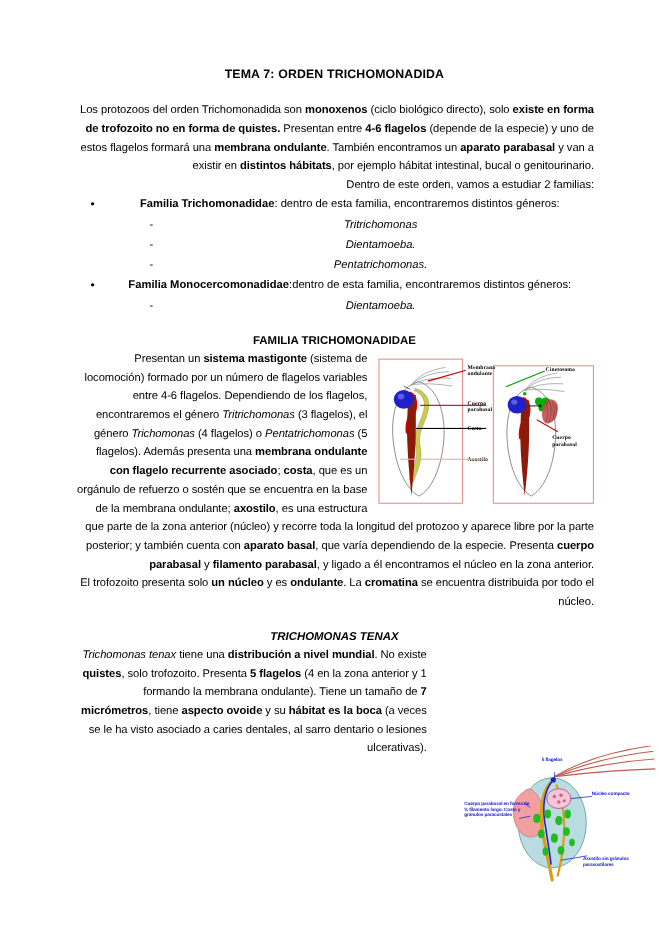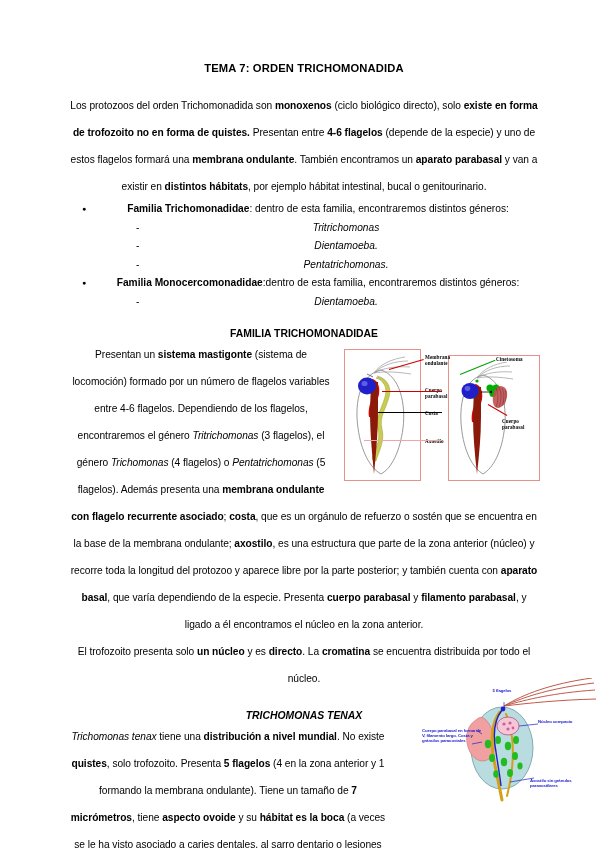--- a/index.html
+++ b/index.html
@@ -24,23 +24,23 @@
   }
   .doc-title {
     text-align: center;
     font-weight: bold;
     font-size: 11.2px;
     letter-spacing: 0.15px;
     margin: 0 0 18px 0;
   }
   p.para {
     font-size: 10.2px;
-    line-height: 27px;
-    margin: 0;
-    text-align: center;
+    line-height: 17px;
+    margin: 0;
+    text-align: right;
     letter-spacing: -0.05px;
   }
   b { font-weight: bold; }
   i { }
 
   ul.bullets {
     list-style: none;
     margin: 0;
     padding: 0;
     text-align: center;
@@ -155,20 +155,21 @@
 </style>
 </head>
 <body>
 
 <div class="page">
 
   <div class="doc-title">TEMA 7: ORDEN TRICHOMONADIDA</div>
 
   <p class="para"><span>Los protozoos del orden Trichomonadida son </span><b>monoxenos</b><span> (ciclo biológico directo), solo </span><b>existe en forma de trofozoito no en forma de quistes.</b><span> Presentan entre </span><b>4-6 flagelos</b><span> (depende de la especie) y uno de estos flagelos formará una </span><b>membrana ondulante</b><span>. También encontramos un </span><b>aparato parabasal</b><span> y van a existir en </span><b>distintos hábitats</b><span>, por ejemplo hábitat intestinal, bucal o genitourinario.</span></p>
 
+  <p class="para">Dentro de este orden, vamos a estudiar 2 familias:</p>
 
   <ul class="bullets">
     <li>
       <b>Familia Trichomonadidae</b><span>: dentro de esta familia, encontraremos distintos géneros:</span>
       <ul class="dashes">
         <li><i>Tritrichomonas</i></li>
         <li><i>Dientamoeba.</i></li>
         <li><i>Pentatrichomonas.</i></li>
       </ul>
     </li>
@@ -254,21 +255,21 @@
       <div class="lbl" style="left:152px; top:10px; width:42px;">Cinetosoma</div>
       <div class="leader leader-green" style="left:116px; top:28px; width:38px; transform:rotate(-22deg);"></div>
 
       <div class="lbl" style="left:158px; top:72px; width:36px;">Cuerpo parabasal</div>
       <div class="leader" style="left:144px; top:58px; width:22px; transform:rotate(30deg);"></div>
     </div>
 
     <p class="para"><span>Presentan un </span><b>sistema mastigonte</b><span> (sistema de locomoción) formado por un número de flagelos variables entre 4-6 flagelos. Dependiendo de los flagelos, encontraremos el género </span><i>Tritrichomonas</i><span> (3 flagelos), el género </span><i>Trichomonas</i><span> (4 flagelos) o </span><i>Pentatrichomonas</i><span> (5 flagelos). Además presenta una </span><b>membrana ondulante con flagelo recurrente asociado</b><span>; </span><b>costa</b><span>, que es un orgánulo de refuerzo o sostén que se encuentra en la base de la membrana ondulante; </span><b>axostilo</b><span>, es una estructura que parte de la zona anterior (núcleo) y recorre toda la longitud del protozoo y aparece libre por la parte posterior; y también cuenta con </span><b>aparato basal</b><span>, que varía dependiendo de la especie. Presenta </span><b>cuerpo parabasal</b><span> y </span><b>filamento parabasal</b><span>, y ligado a él encontramos el núcleo en la zona anterior.</span></p>
   </div>
 
-  <p class="para"><span>El trofozoito presenta solo </span><b>un núcleo</b><span> y es </span><b>directo</b><span>. La </span><b>cromatina</b><span> se encuentra distribuida por todo el núcleo.</span></p>
+  <p class="para"><span>El trofozoito presenta solo </span><b>un núcleo</b><span> y es </span><b>ondulante</b><span>. La </span><b>cromatina</b><span> se encuentra distribuida por todo el núcleo.</span></p>
 
   <div class="section-head ital">TRICHOMONAS TENAX</div>
 
   <p class="para" style="width:320px;"><i>Trichomonas tenax</i><span> tiene una </span><b>distribución a nivel mundial</b><span>. No existe </span><b>quistes</b><span>, solo trofozoito. Presenta </span><b>5 flagelos</b><span> (4 en la zona anterior y 1 formando la membrana ondulante). Tiene un tamaño de </span><b>7 micrómetros</b><span>, tiene </span><b>aspecto ovoide</b><span> y su </span><b>hábitat es la boca</b><span> (a veces se le ha visto asociado a caries dentales, al sarro dentario o lesiones ulcerativas).</span></p>
 
   <div class="fig2">
     <svg width="176" height="128" viewBox="0 0 176 128">
 
       <g stroke="#c05a4a" stroke-width="1" fill="none">
         <path d="M84 28 C104 16 130 6 172 0"></path>

